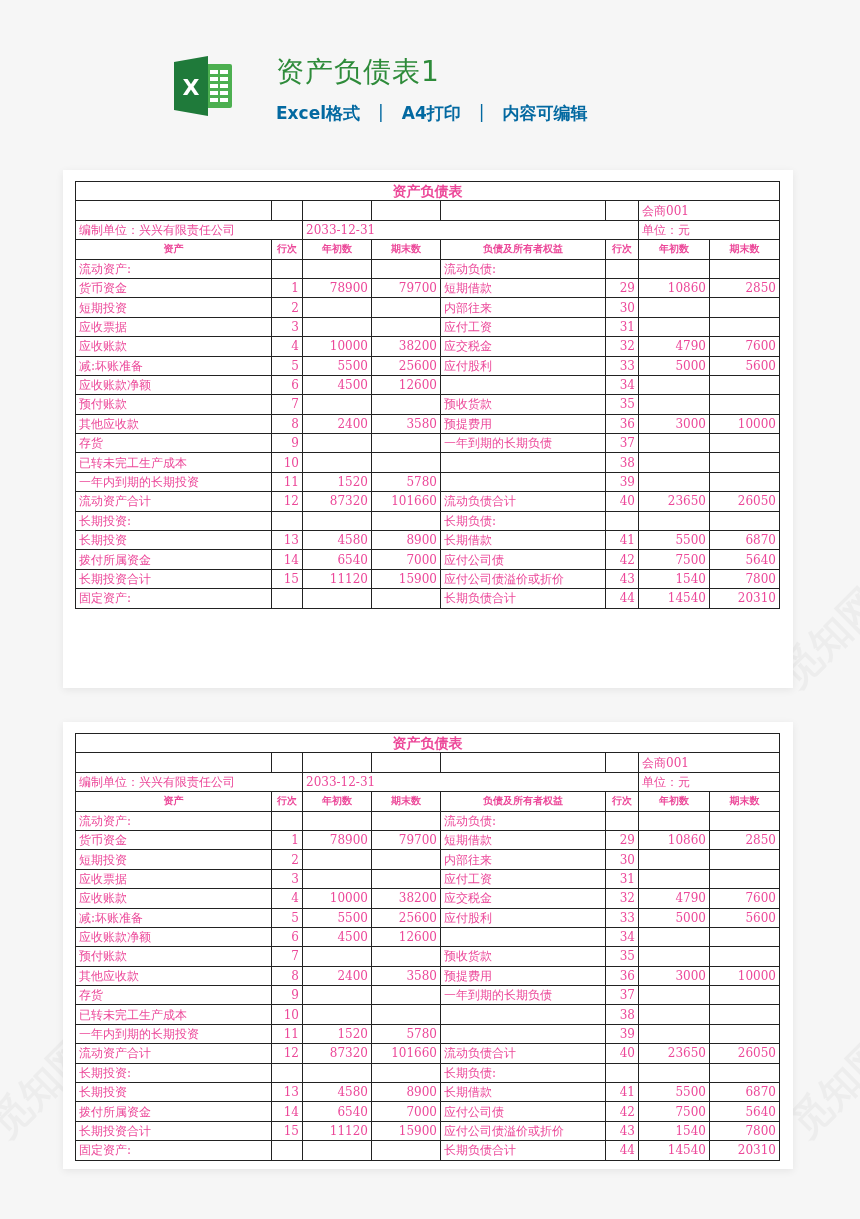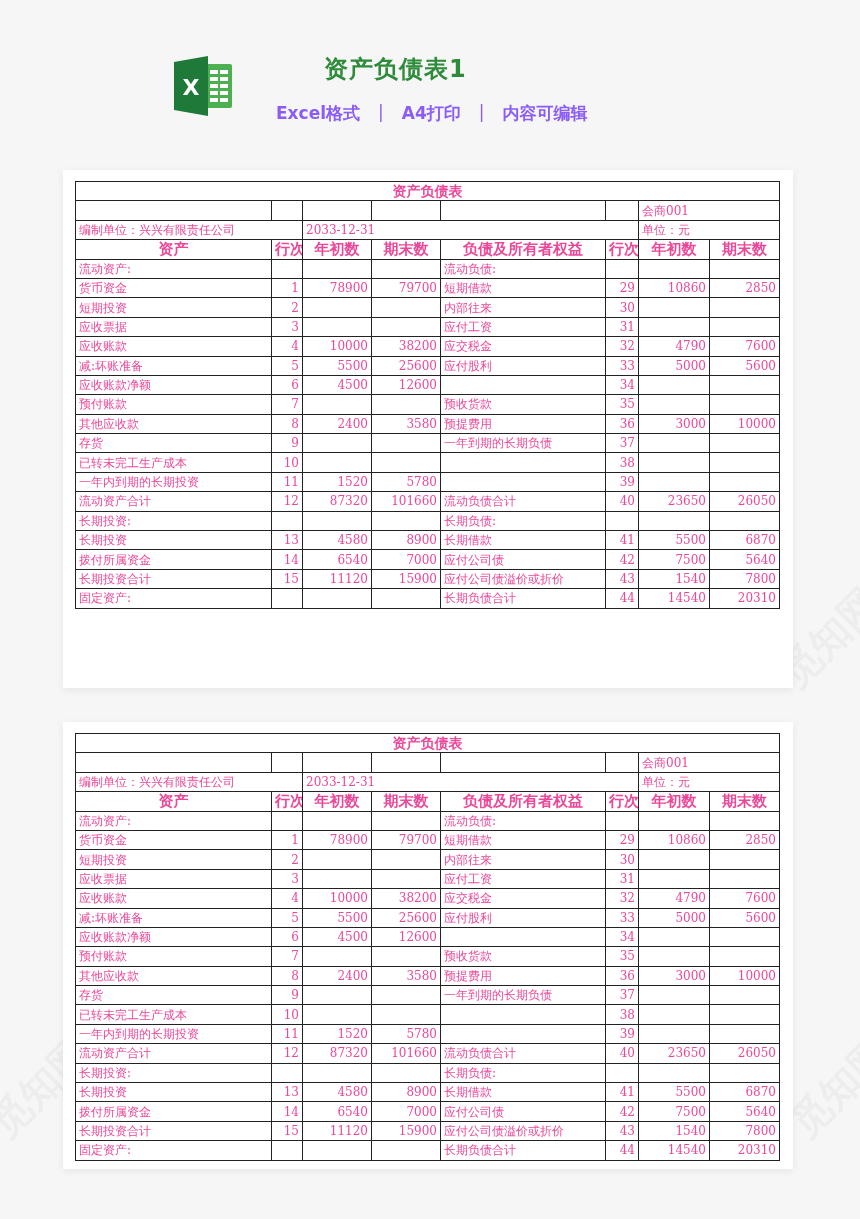--- a/index.html
+++ b/index.html
@@ -6,46 +6,46 @@
   body {
     width: 860px; height: 1219px; overflow: hidden;
     background: #f6f6f6;
     font-family: "DejaVu Sans", "Liberation Sans", sans-serif;
     position: relative;
   }
   .header { position: absolute; left: 0; top: 0; width: 860px; height: 150px; }
   .excel-icon { position: absolute; left: 172px; top: 55px; width: 62px; height: 62px; }
   .doc-title {
     position: absolute; left: 276px; top: 53px;
-    font-size: 24px; font-weight: bold; color: #2e8b3a; letter-spacing: 1px; margin-left: 48px;
+    font-size: 28px; font-weight: normal; color: #2e8b3a; letter-spacing: 1px;
   }
   .doc-meta {
     position: absolute; left: 276px; top: 102px;
-    font-size: 17px; font-weight: bold; color: #8b5cf6;
+    font-size: 17px; font-weight: bold; color: #0369a1;
     display: flex; gap: 0; white-space: nowrap;
   }
   .doc-meta .sep { margin: 0 18px; font-weight: normal; }
   .card {
     position: absolute; left: 63px; width: 730px; background: #ffffff;
     box-shadow: 0 2px 8px rgba(0,0,0,0.07); overflow: hidden;
   }
   .card1 { top: 170px; height: 518px; }
   .card2 { top: 722px; height: 447px; }
   table.sheet {
     position: absolute; left: 12px; top: 11px;
     border-collapse: collapse; table-layout: fixed; width: 704px;
     font-family: "DejaVu Serif", "Liberation Serif", serif;
     font-size: 12px; color: #ec4899;
   }
   table.sheet td {
     border: 1.5px solid #222222; height: 18.4px; padding: 0 3px;
     white-space: nowrap; overflow: hidden; line-height: 18px;
   }
   td.title { text-align: center; font-family: "DejaVu Sans", sans-serif; font-size: 14px; font-weight: bold; }
-  td.hd { text-align: center; font-family: "DejaVu Sans", sans-serif; font-size: 15px; font-weight: bold; }
+  td.hd { text-align: center; font-family: "DejaVu Sans", sans-serif; font-size: 10px; font-weight: bold; }
   td.num { text-align: right; }
   td.ctr { text-align: left; }
   td.ind { padding-left: 28px; }
   td.ind2 { padding-left: 26px; }
   td.lbl-left { padding-left: 24px; }
   .watermark {
     position: absolute; color: rgba(0,0,0,0.035); font-size: 40px; font-weight: bold;
     transform: rotate(-45deg); pointer-events: none; white-space: nowrap;
   }
 </style>

